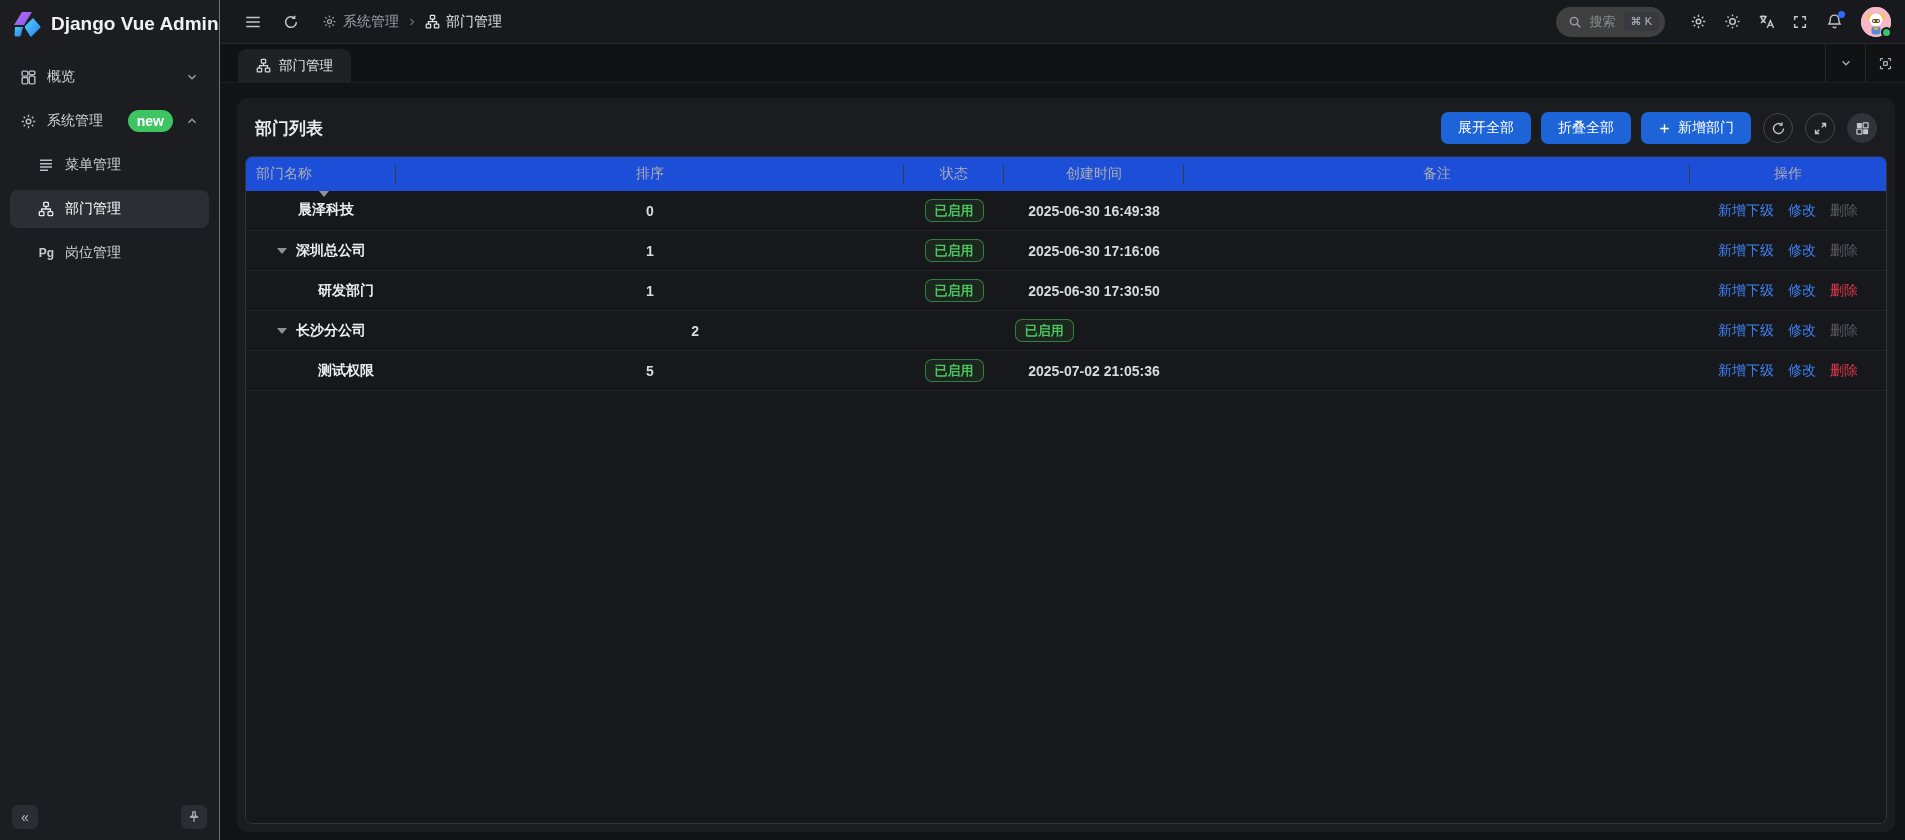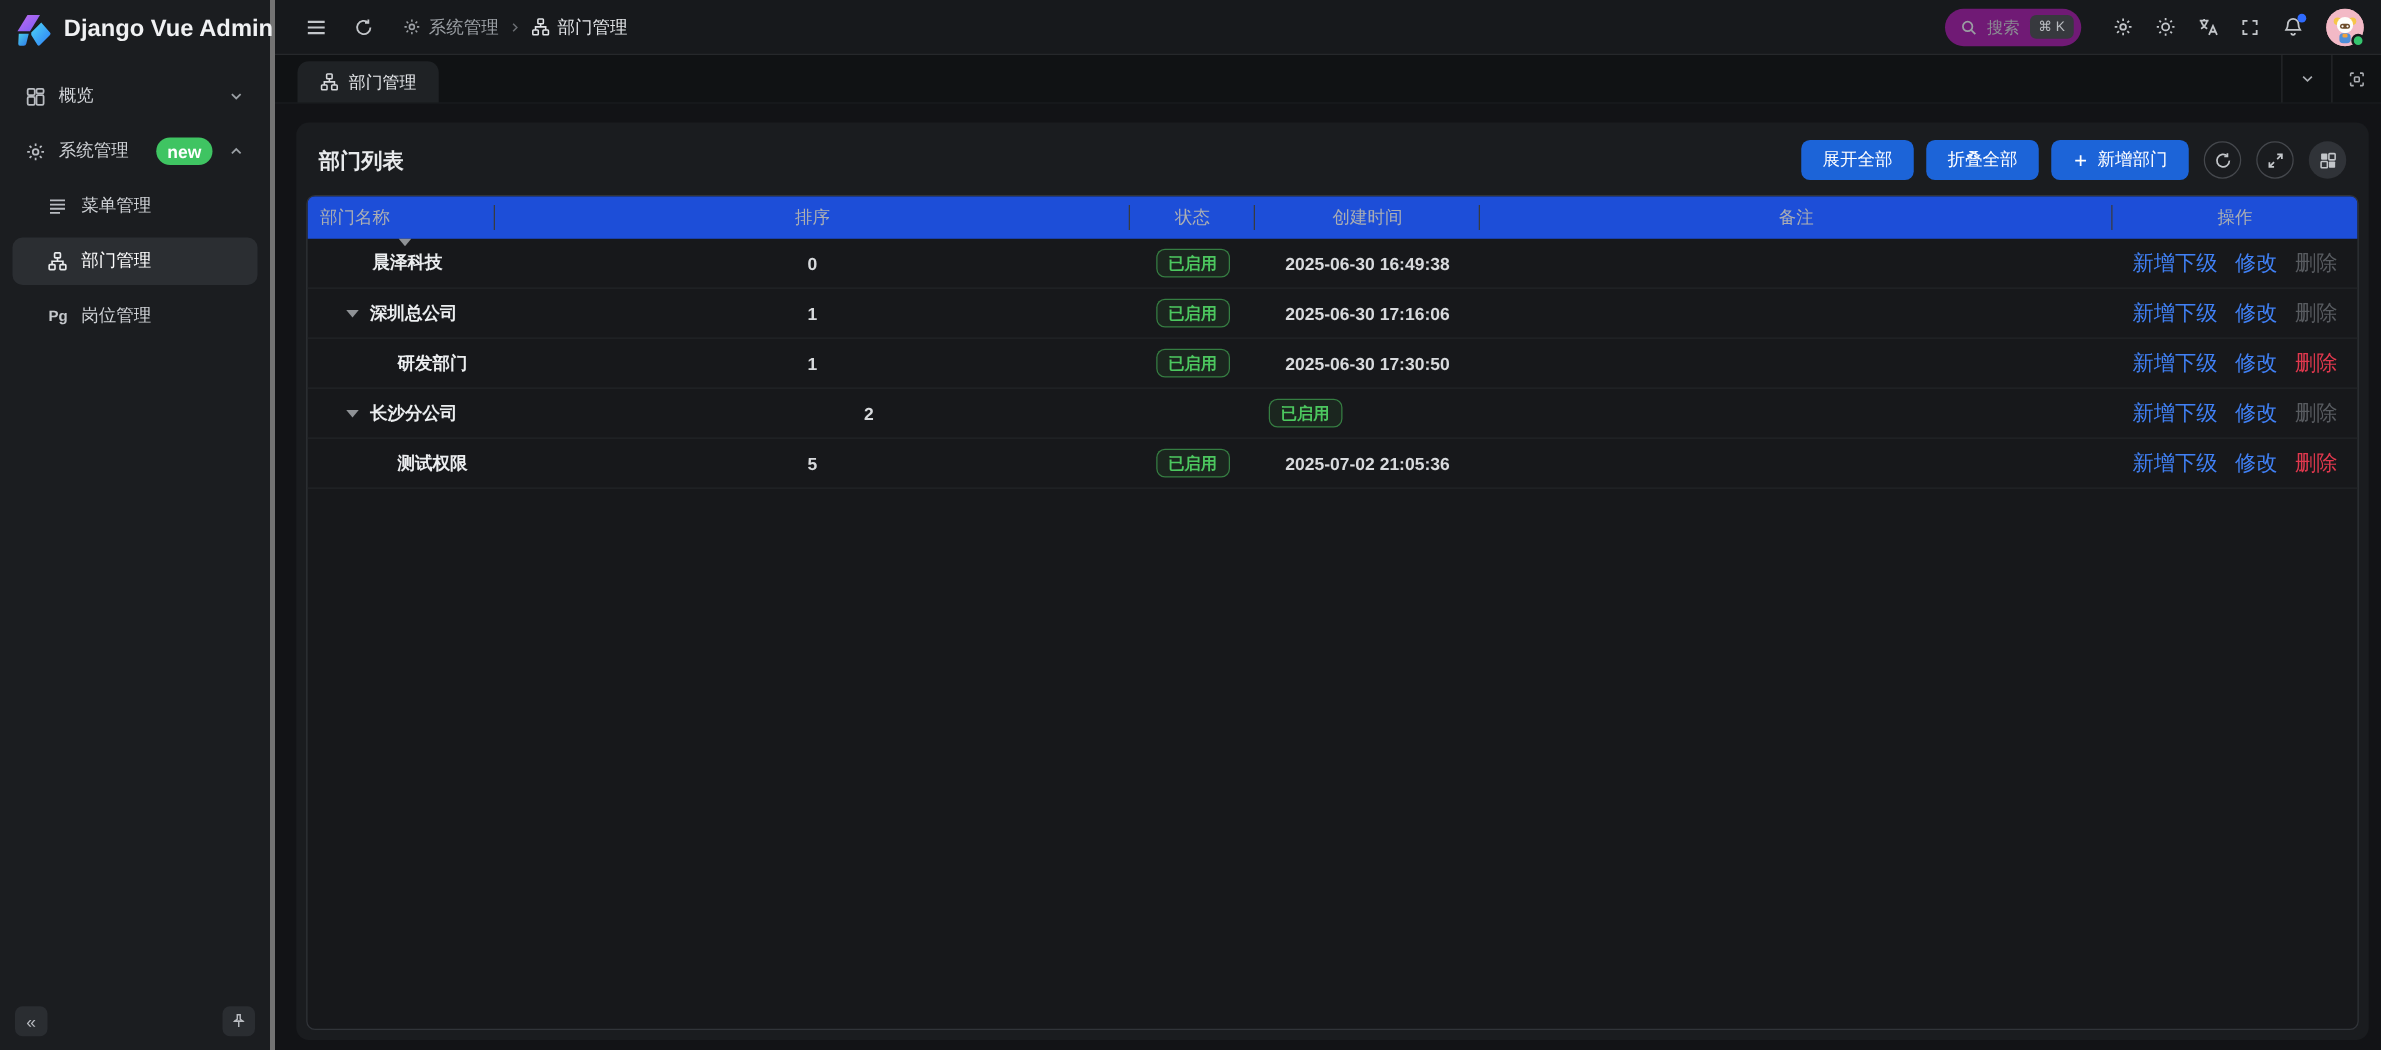--- a/index.html
+++ b/index.html
@@ -4,21 +4,21 @@
 <style>
   * { margin:0; padding:0; box-sizing:border-box; }
   html,body { width:1905px; height:840px; overflow:hidden; }
   body {
     font-family:"Liberation Sans","DejaVu Sans",sans-serif;
     background:#121316; color:#d6d8db; display:flex; font-size:14px;
   }
   svg { display:block; }
 
   
-  .sidebar { width:220px; height:100%; background:#1b1d20; border-right:4px solid #737373;
+  .sidebar { width:220px; height:100%; background:#1b1d20; border-right:1px solid #737373;
              display:flex; flex-direction:column; flex-shrink:0; }
   .logo-row { height:48px; display:flex; align-items:center; gap:9px; padding:0 12px; flex-shrink:0; }
   .logo-title { font-size:19px; font-weight:bold; color:#f0f1f3; white-space:nowrap; }
   .nav { padding:10px 10px; flex:1; }
   .nav-item { height:38px; display:flex; align-items:center; gap:10px; padding:0 10px;
               border-radius:8px; color:#cfd2d6; cursor:pointer; margin-bottom:6px; position:relative; }
   .nav-item .ni-icon { width:17px; height:17px; color:#b9bcc1; flex-shrink:0; }
   .nav-item.sub { padding-left:28px; }
   .nav-item.active { background:#2b2e32; color:#ffffff; }
   .nav-item.active .ni-icon { color:#e8eaec; }
@@ -41,21 +41,21 @@
             display:flex; align-items:center; padding:0 14px 0 18px; gap:8px; flex-shrink:0; }
   .tb-icon-btn { width:30px; height:30px; display:flex; align-items:center; justify-content:center;
                  color:#c3c6ca; background:transparent; border:none; cursor:pointer; border-radius:6px; }
   .breadcrumb { display:flex; align-items:center; gap:7px; margin-left:8px; }
   .bc-seg { display:flex; align-items:center; gap:6px; cursor:pointer; }
   .bc-seg .bc-icon { width:15px; height:15px; }
   .bc-dim { color:#9ca0a5; }
   .bc-cur { color:#e2e4e7; }
   .bc-sep { color:#6b6e73; width:12px; height:12px; }
   .topbar-spacer { flex:1; }
-  .search-pill { height:30px; background:#701a75; border-radius:16px; display:flex; align-items:center;
+  .search-pill { height:30px; background:#404040; border-radius:16px; display:flex; align-items:center;
                  gap:8px; padding:0 6px 0 12px; cursor:pointer; margin-right:10px;justify-content:center; }
   .search-pill .sp-icon { width:14px; height:14px; color:#9a9da2; }
   .sp-text { color:#8b8e93; font-size:13px; }
   .sp-kbd { background:#37393e; color:#b9bcc0; border-radius:5px; font-size:11px; padding:3px 7px;
             font-family:"Liberation Sans",sans-serif; }
   .tb-right { display:flex; align-items:center; gap:4px; }
   .bell-wrap { position:relative; }
   .bell-dot { position:absolute; top:4px; right:4px; width:7px; height:7px; border-radius:50%;
               background:#2f6bff; }
   .avatar { width:30px; height:30px; border-radius:50%; background:#f3b9c6; position:relative;
@@ -107,21 +107,21 @@
   .col-ops    { width:196px; flex-shrink:0; }
   .tbody-row { height:40px; border-bottom:1px solid #232528; flex-shrink:0; }
   .td { color:#d8dadd; font-weight:bold; }
   .name-cell { display:flex; align-items:center; gap:4px; color:#eceef0; }
   .tree-caret { width:0; height:0; border-left:5px solid transparent; border-right:5px solid transparent;
                 border-top:6px solid #8f9296; margin-right:5px; cursor:pointer; flex-shrink:0; }
   .tree-caret-space { width:16px; flex-shrink:0; }
   .status-badge { font-weight:bold; font-size:13px; color:#4cc75f; border:1px solid rgba(76,199,95,.55);
                   background:rgba(76,199,95,.08); border-radius:7px; padding:3px 9px; line-height:1.2; }
   .ops-cell { gap:14px; }
-  .op-link { font-size:17px; font-weight:normal; cursor:pointer; background:none; border:none;
+  .op-link { font-size:14px; font-weight:normal; cursor:pointer; background:none; border:none;
              font-family:inherit; padding:0; }
   .op-blue { color:#4080f5; }
   .op-danger { color:#e0384e; }
   .op-disabled { color:#585b60; cursor:not-allowed; }
 </style>
 </head>
 <body>
 
 <aside class="sidebar">
   <div class="logo-row">

